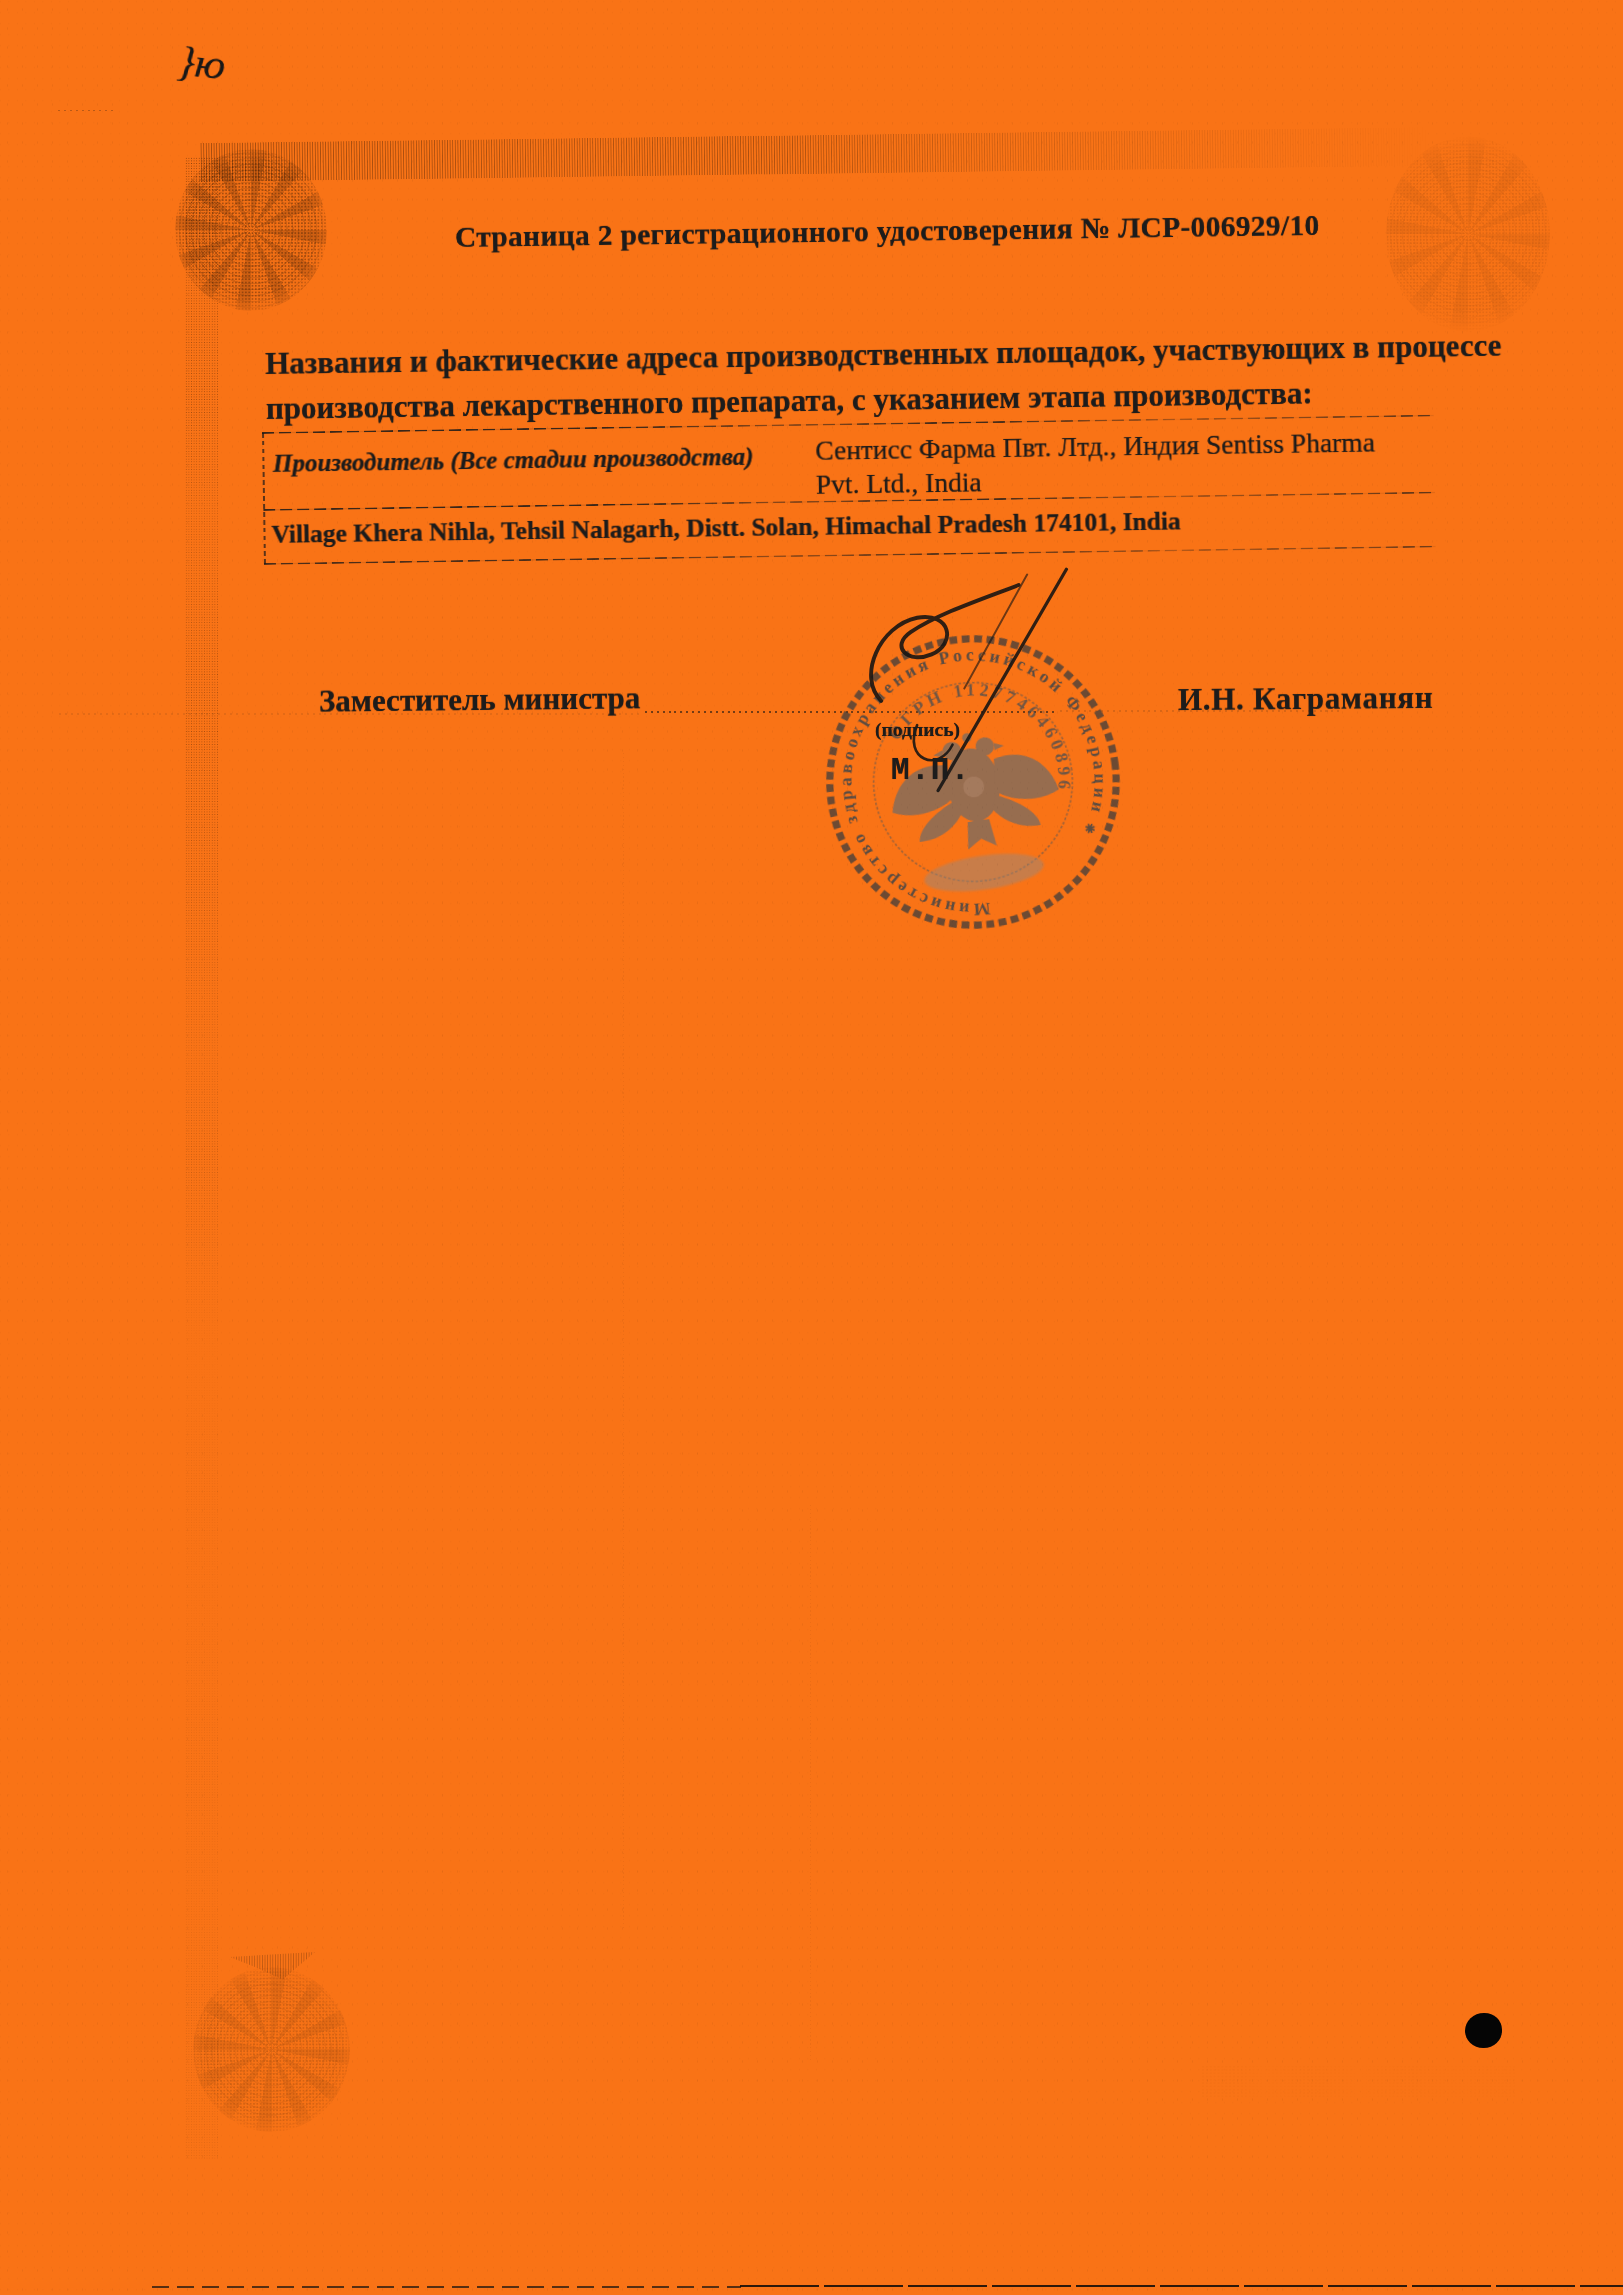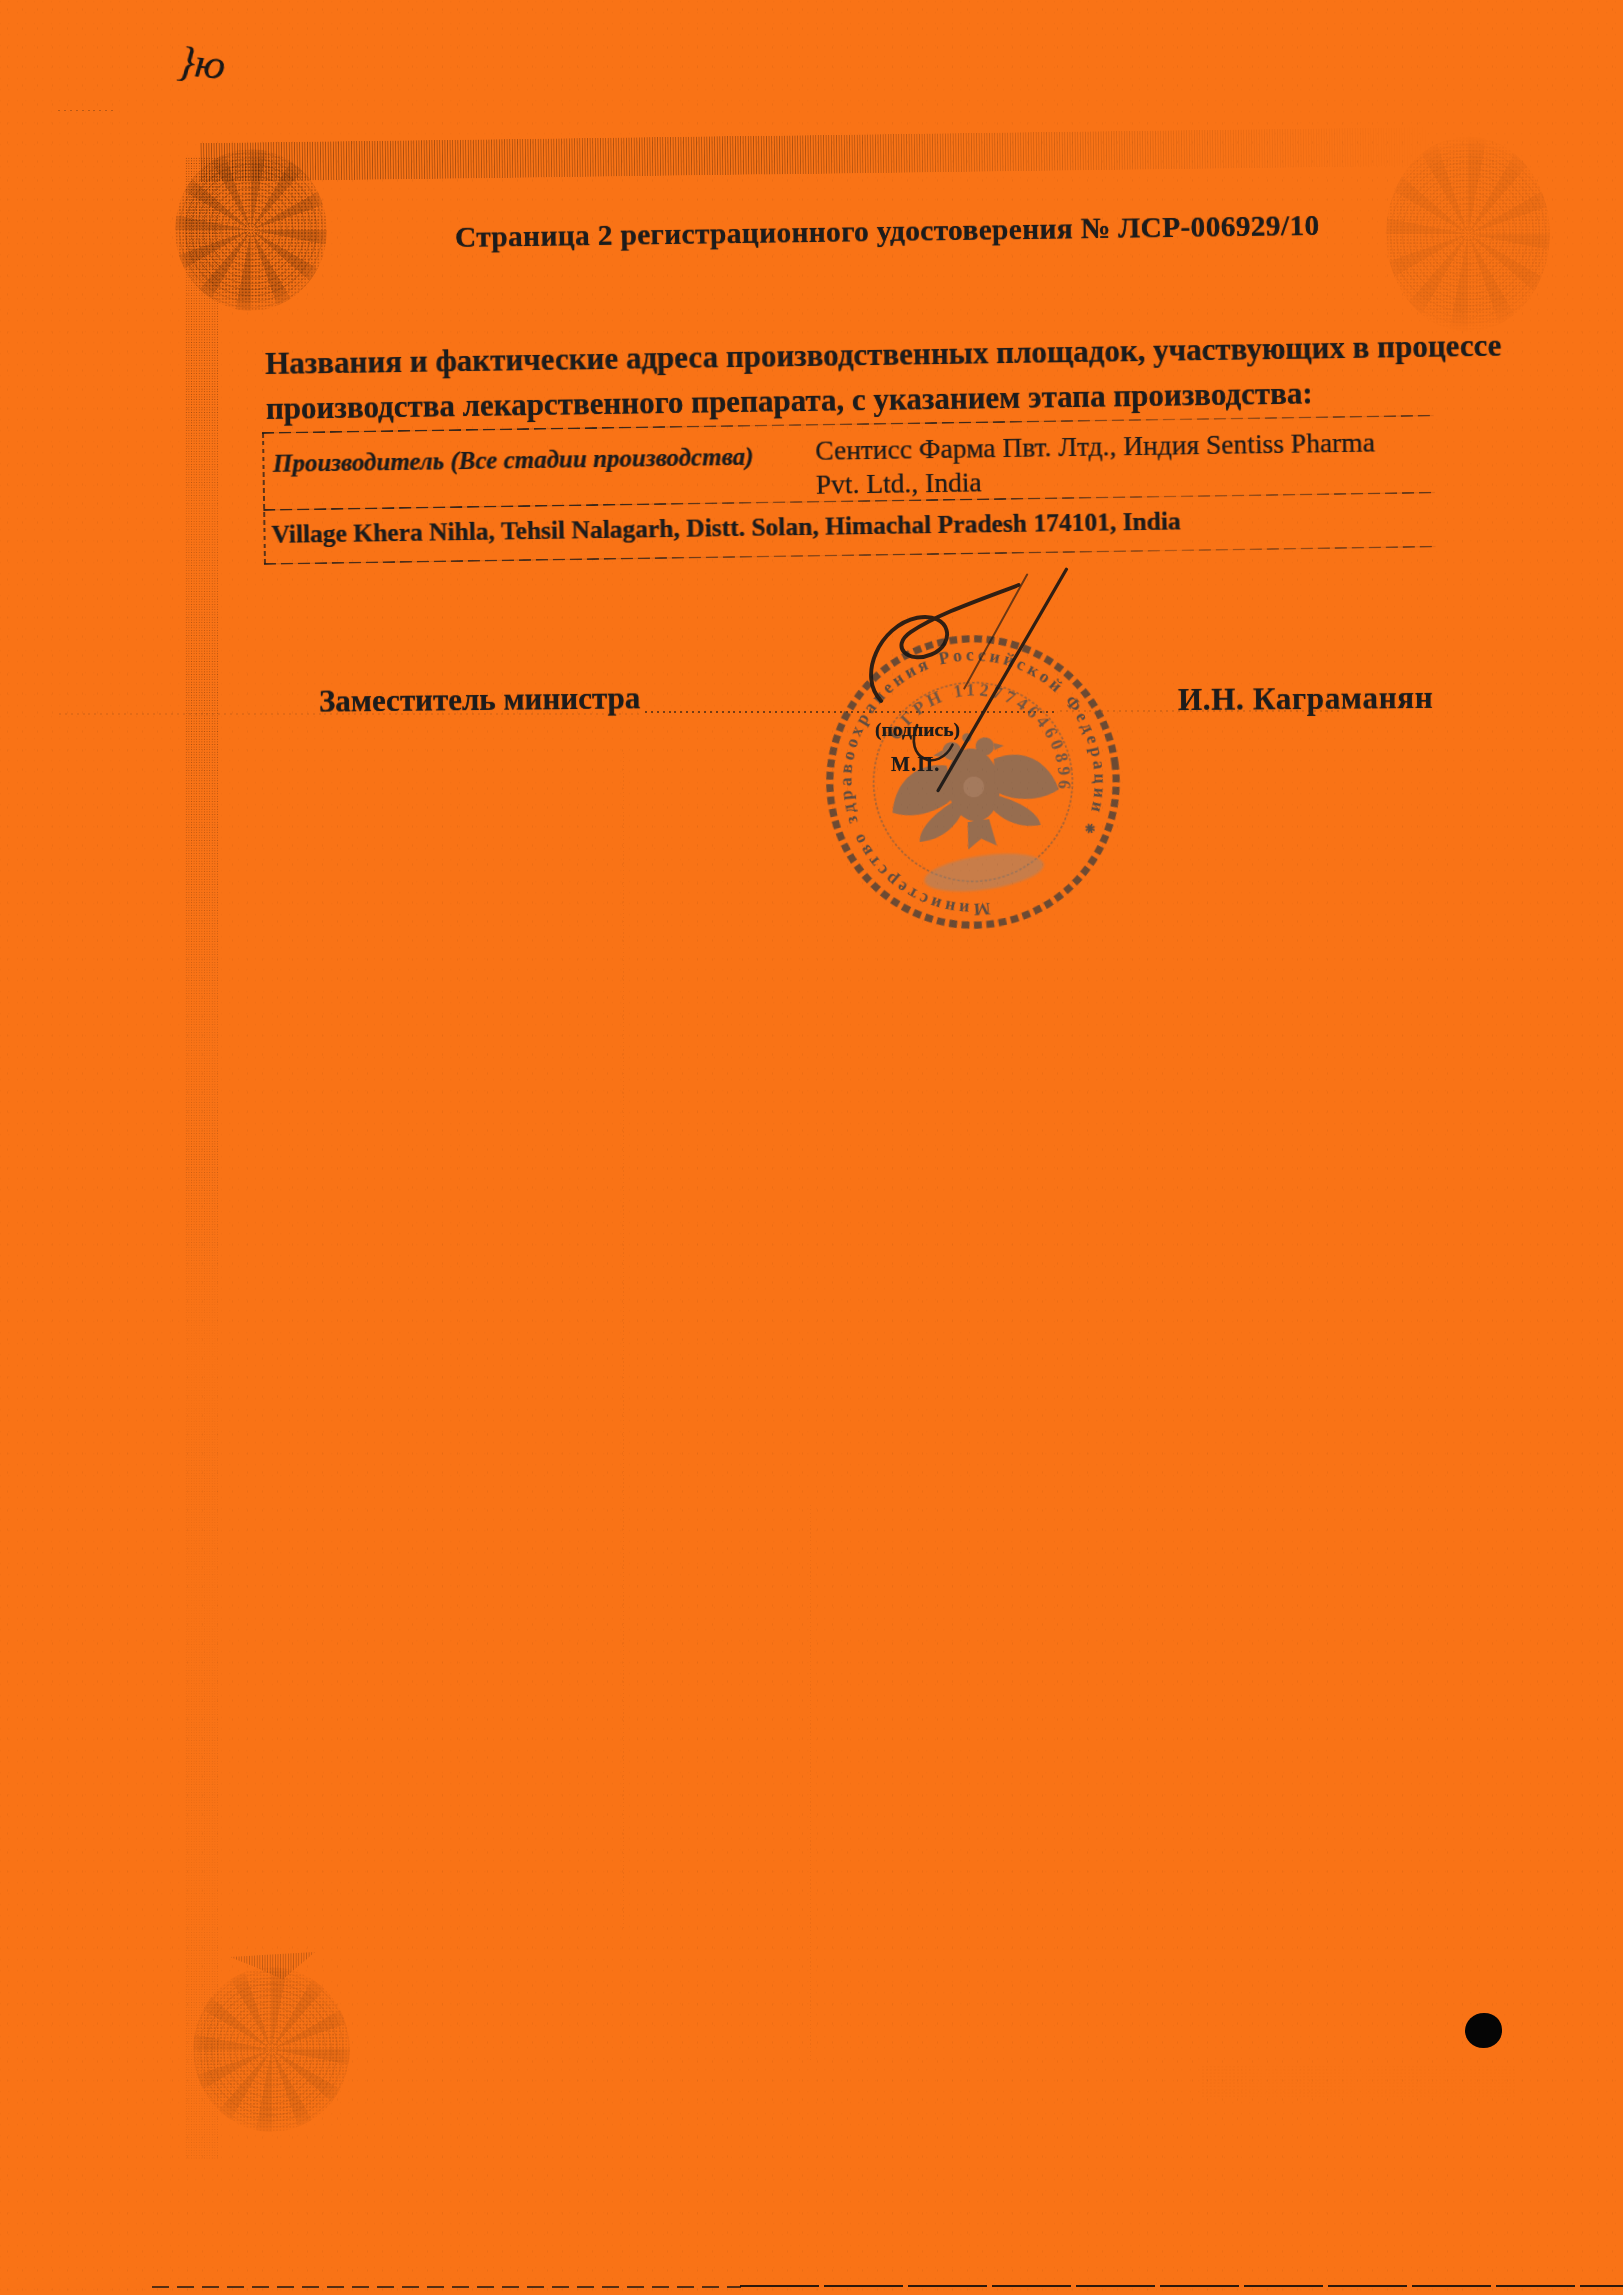--- a/index.html
+++ b/index.html
@@ -145,21 +145,21 @@
   <svg width="288" height="249" viewBox="0 0 440 380" style="position:absolute; left:819px; top:560px; filter:blur(0.2px);">
     <g fill="none" stroke="#141414" stroke-linecap="round" opacity=".88">
       <path stroke-width="6" d="M 95 215 C 58 178 92 100 150 88 C 202 79 210 128 172 144 C 136 159 108 132 140 110 C 182 82 242 62 305 38"></path>
       <path stroke-width="5" d="M 378 14 L 182 352"></path>
       <path stroke-width="3" opacity=".7" d="M 318 22 L 222 196"></path>
       <path stroke-width="4" d="M 150 252 C 128 304 182 326 204 282"></path>
     </g>
   </svg>
 
   <div class="txt b" style="left:875px; top:719px; font-size:19.6px; z-index:5;">(подпись)</div>
-  <div class="txt b" style="left:891px; top:753px; font-size:20px; letter-spacing:1.3px; z-index:5;">М.П.</div>
+  <div class="txt b" style="left:891px; top:753px; font-size:31px; letter-spacing:1.3px; z-index:5;font-family:Liberation Mono, monospace;">М.П.</div>
 
   <div style="position:absolute; left:1465px; top:2013px; width:37px; height:35px;
               background:#050505; border-radius:52% 48% 50% 50%; filter:blur(0.3px);"></div>
 
   <div class="noise" style="left:1201px; top:2065px; width:314px; height:33px; opacity:.22; background-size:3.9px 3.3px;
               -webkit-mask:linear-gradient(90deg, rgba(0,0,0,.8) 0 10%, rgba(0,0,0,.2) 20%, rgba(0,0,0,.7) 35%, rgba(0,0,0,.15) 50%, rgba(0,0,0,.6) 65%, rgba(0,0,0,.25) 80%, rgba(0,0,0,.5) 100%);
               mask:linear-gradient(90deg, rgba(0,0,0,.8) 0 10%, rgba(0,0,0,.2) 20%, rgba(0,0,0,.7) 35%, rgba(0,0,0,.15) 50%, rgba(0,0,0,.6) 65%, rgba(0,0,0,.25) 80%, rgba(0,0,0,.5) 100%);"></div>
 
   <div style="position:absolute; left:152px; top:2286px; width:589px; height:2px;
               background:repeating-linear-gradient(90deg,#111 0 17px, transparent 17px 25px); opacity:.7; filter:blur(0.2px);"></div>

